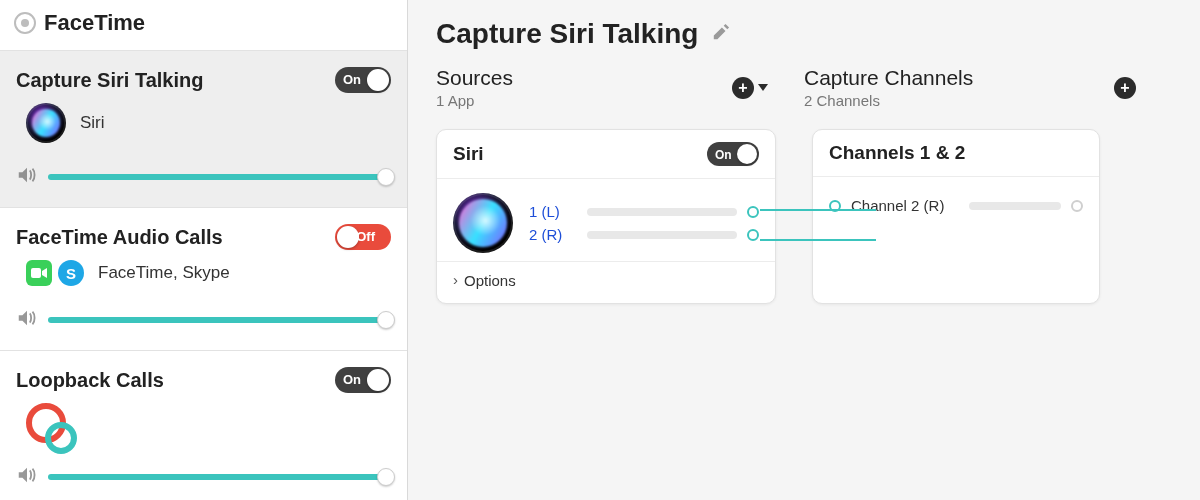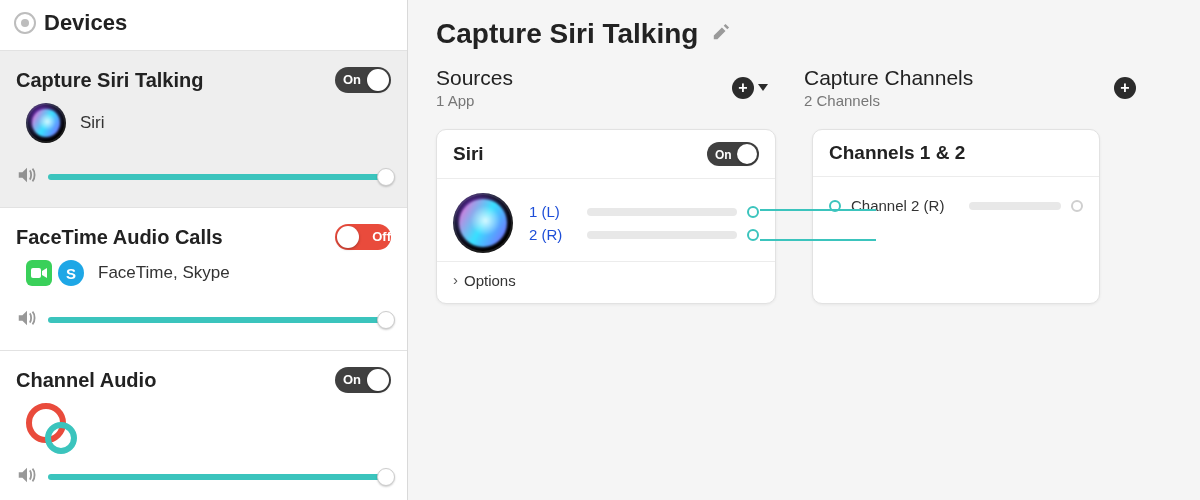--- a/index.html
+++ b/index.html
@@ -59,21 +59,21 @@
       background: #fff; border-radius: 50%;
       box-shadow: 0 1px 3px rgba(0,0,0,0.3);
     }
     .toggle.on .knob { right: 2px; }
     .toggle.off .knob { left: 2px; }
     .toggle .tlabel {
       position: absolute; top: 0; height: 26px; line-height: 26px;
       font-size: 13px; font-weight: 600; color: #fff;
     }
     .toggle.on .tlabel { left: 8px; }
-    .toggle.off .tlabel { right: 0; }
+    .toggle.off .tlabel { right: 16px; }
 
     
     .vol-icon { margin-right: 10px; opacity: 0.6; }
     .slider {
       flex: 1; height: 6px; background: linear-gradient(to right, #3bc4bd 0%, #3bc4bd 100%);
       border-radius: 3px; position: relative;
     }
     .slider .dot {
       position: absolute; right: -4px; top: 50%; transform: translateY(-50%);
       width: 18px; height: 18px; border-radius: 50%; background: #fff;
@@ -173,21 +173,21 @@
     .chev-right{ display:inline-block; transform: translateY(-1px); color:#555; }
 
     .wire{ position:absolute; height:2px; background:#3bc4bd; }
   </style>
 </head>
 <body>
 
 <div class="sidebar">
   <div class="sidebar-header">
     <span class="devices-icon"></span>
-    <span class="title">Devices</span>
+    <span class="title">FaceTime</span>
   </div>
 
   <div class="device selected">
     <div class="device-row1">
       <span class="device-title">Capture Siri Talking</span>
       <span class="toggle on">
         <span class="tlabel">On</span>
         <span class="knob"></span>
       </span>
     </div>
@@ -234,21 +234,21 @@
           </svg>
       </span>
       <div class="slider">
           <span class="dot"></span>
         </div>
     </div>
   </div>
 
   <div class="device">
     <div class="device-row1">
-      <span class="device-title">Channel Audio</span>
+      <span class="device-title">Loopback Calls</span>
       <span class="toggle on">
         <span class="tlabel">On</span>
         <span class="knob"></span>
       </span>
     </div>
     <div class="device-sub">
       <span class="lb-icon"></span>
     </div>
     <div class="device-slider-row">
       <span class="vol-icon">

